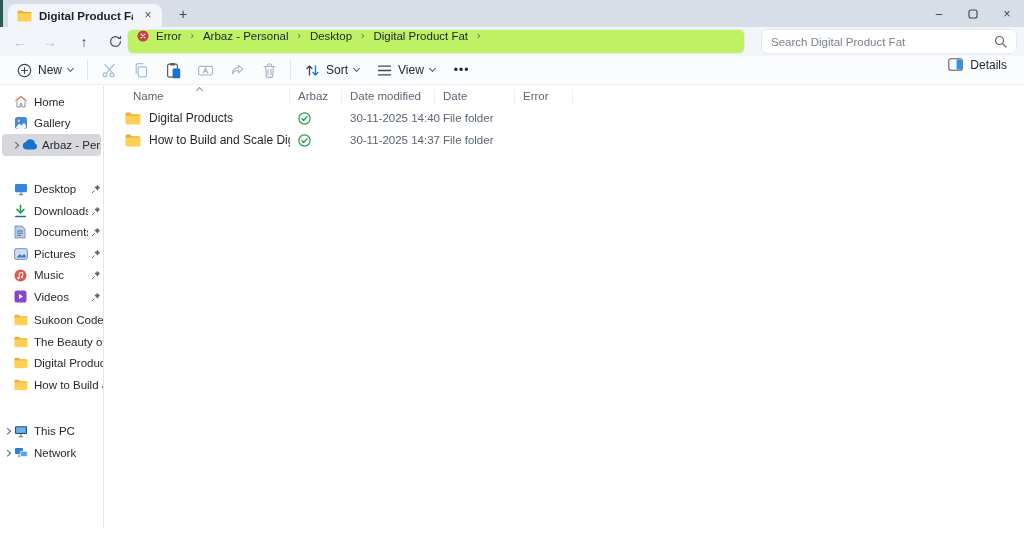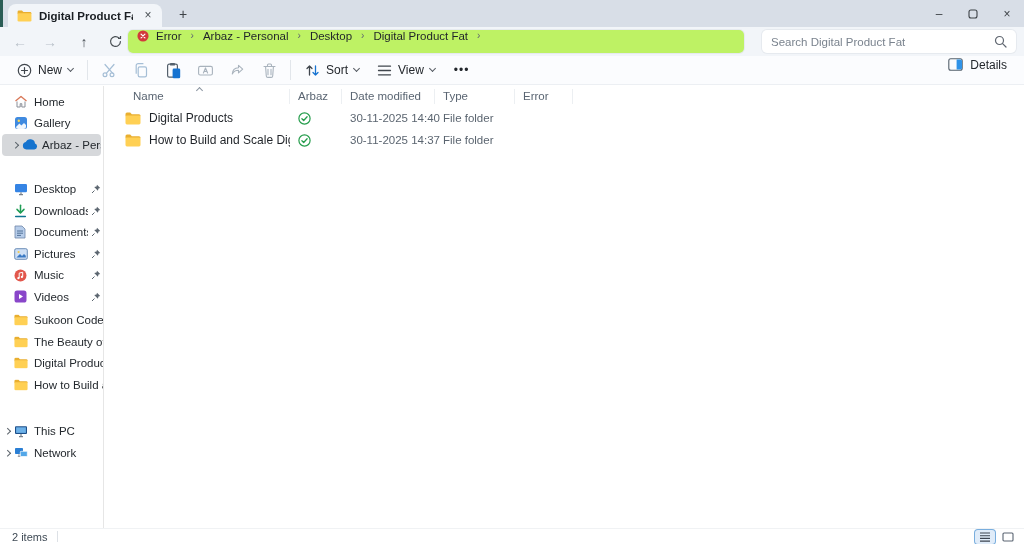--- a/index.html
+++ b/index.html
@@ -427,21 +427,21 @@
         <span class="s-label">Network</span>
       </div>
     </aside>
 
     <section class="content">
       <div class="cols-header">
         <span class="up-chev"></span>
         <div class="col-h first">Name</div>
         <div class="col-h">Arbaz</div>
         <div class="col-h">Date modified</div>
-        <div class="col-h">Type</div>
+        <div class="col-h">Date</div>
         <div class="col-h">Error</div>
         <div></div>
       </div>
 
       <div class="frow">
         <div class="cell-name">
           <span>
               <svg width="16" height="13" viewBox="0 0 16 13">
                 <use href="#i-folder"></use>
               </svg>
@@ -478,30 +478,14 @@
             </span>
         </div>
         <div class="cell-date">30-11-2025 14:37</div>
         <div class="cell-type">File folder</div>
         <div class="cell-size"></div>
         <div></div>
       </div>
     </section>
   </div>
 
-  <div class="statusbar">
-    <span class="count">2 items</span>
-    <span class="sdiv"></span>
-    <div class="toggles">
-      <div class="tgl active">
-        <svg width="12" height="10" viewBox="0 0 12 10" stroke="#3c4450" stroke-width="1.1">
-            <path d="M1 1h10M1 3.7h10M1 6.4h10M1 9.1h10"></path>
-          </svg>
-      </div>
-      <div class="tgl">
-        <svg width="12" height="10" viewBox="0 0 12 10">
-            <rect x="1" y="1" width="10" height="8" rx="1" fill="none" stroke="#5a6472" stroke-width="1.1"></rect>
-          </svg>
-      </div>
-    </div>
-  </div>
 
 </div>
 
 </body></html>

